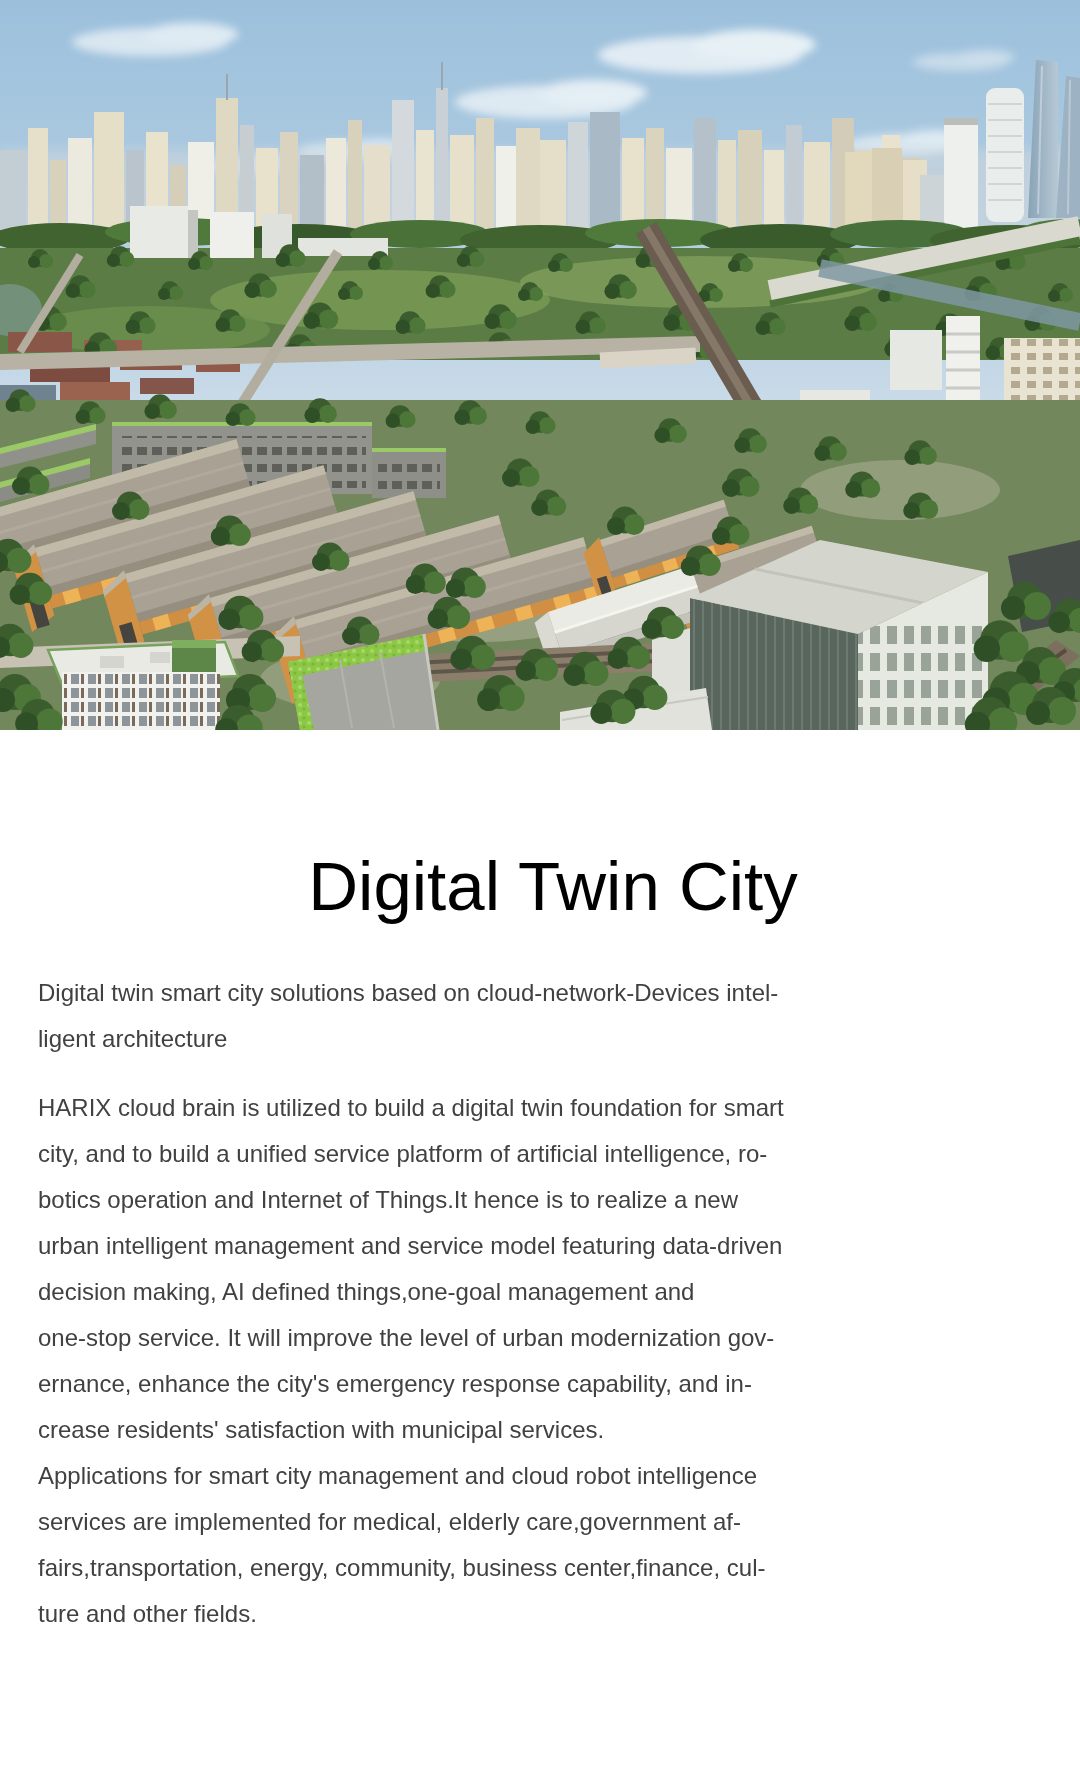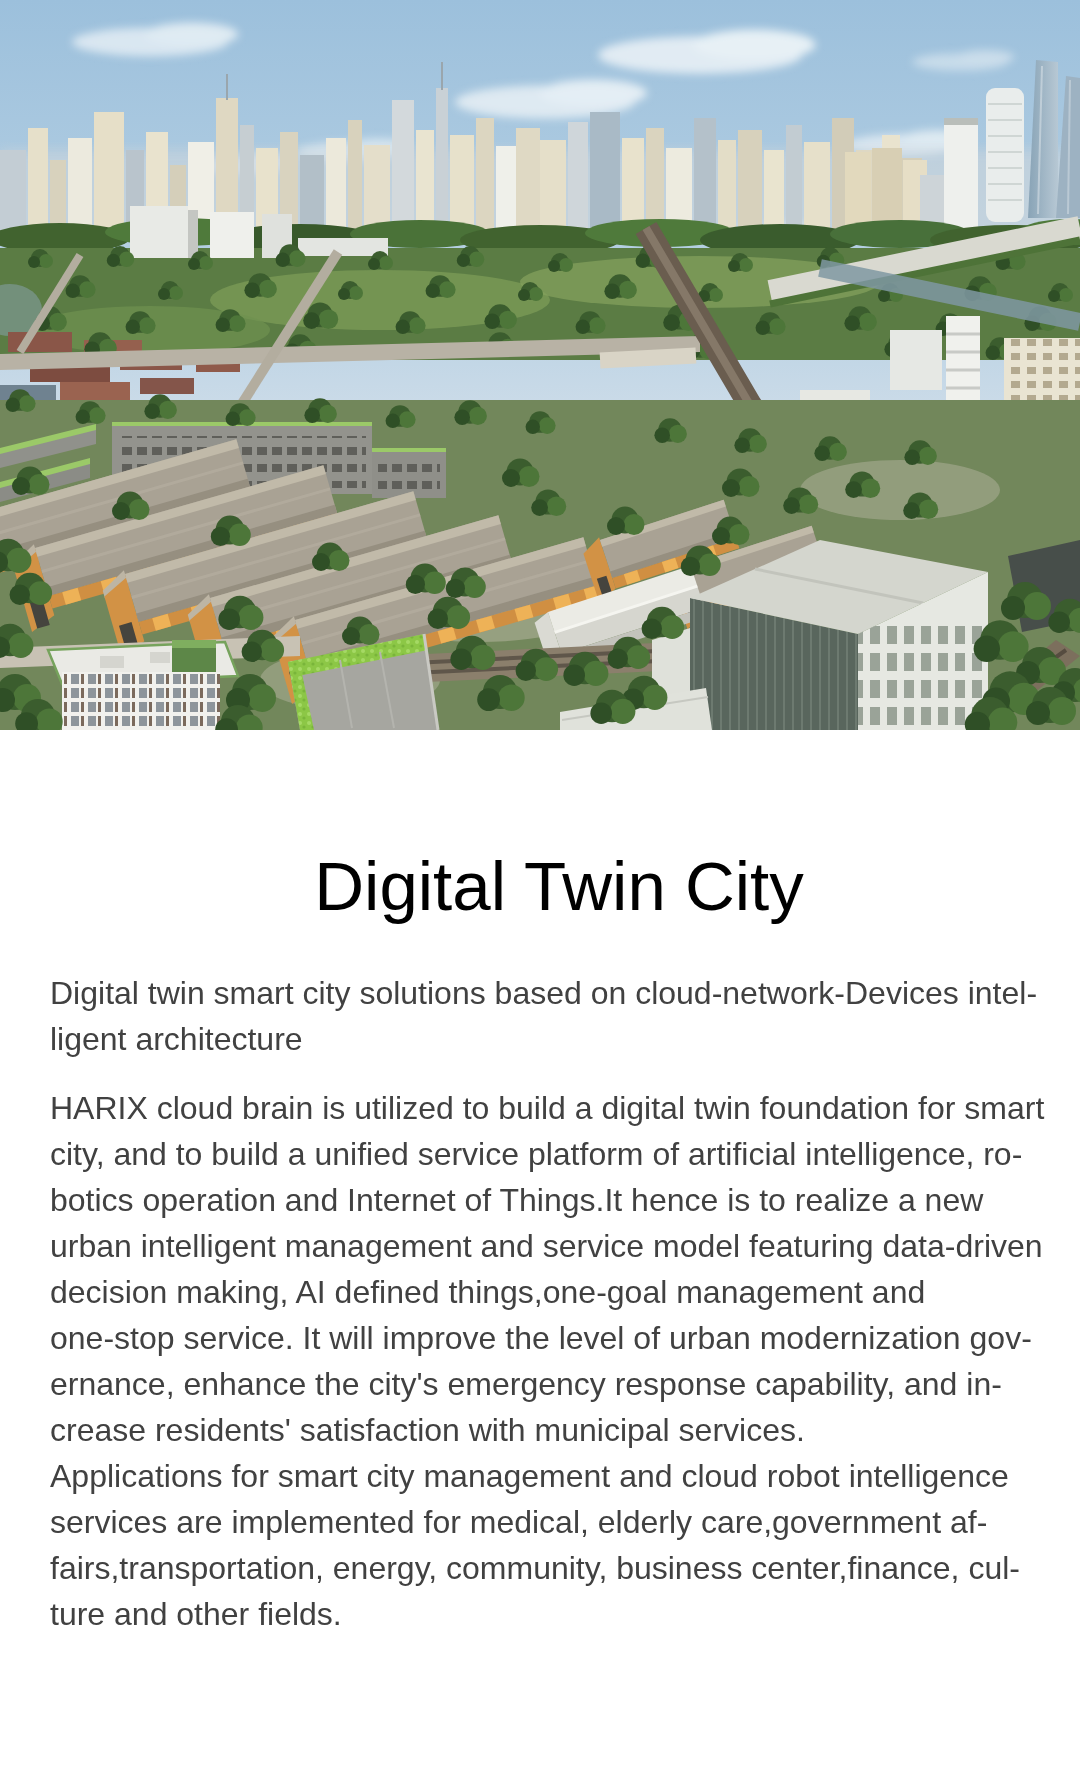--- a/index.html
+++ b/index.html
@@ -2,27 +2,27 @@
 <html><head>
 <meta charset="utf-8">
 <style>
   html,body{margin:0;padding:0;}
   body{
     width:1080px;height:1791px;background:#ffffff;overflow:hidden;
     font-family:"Liberation Sans","DejaVu Sans",sans-serif;
   }
   .hero{width:1080px;height:730px;overflow:hidden;line-height:0;}
   .hero svg{display:block;}
-  .content{padding:0 12px 0 38px;margin-left:12px;}
+  .content{padding:0 12px 0 38px;}
   .page-title{
     margin:122px 0 0 0;font-size:69px;line-height:69px;font-weight:400;
     text-align:center;color:#000000;letter-spacing:0;
   }
   .body-text{
-    font-size:32px;line-height:46px;color:#414141;
+    font-size:24px;line-height:46px;color:#414141;
     white-space:pre-line;max-width:1022px;
   }
   .intro{margin:49px 0 0 0;}
   .desc{margin:23px 0 0 0;}
 </style>
 </head>
 <body>
 
 <div class="hero">
 <svg viewBox="0 0 1080 730" width="1080" height="730">

